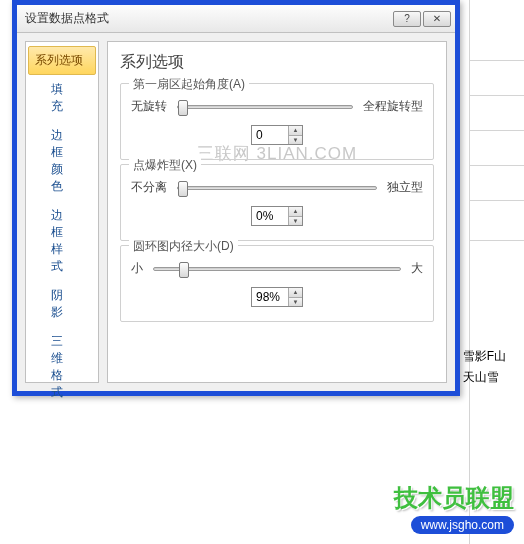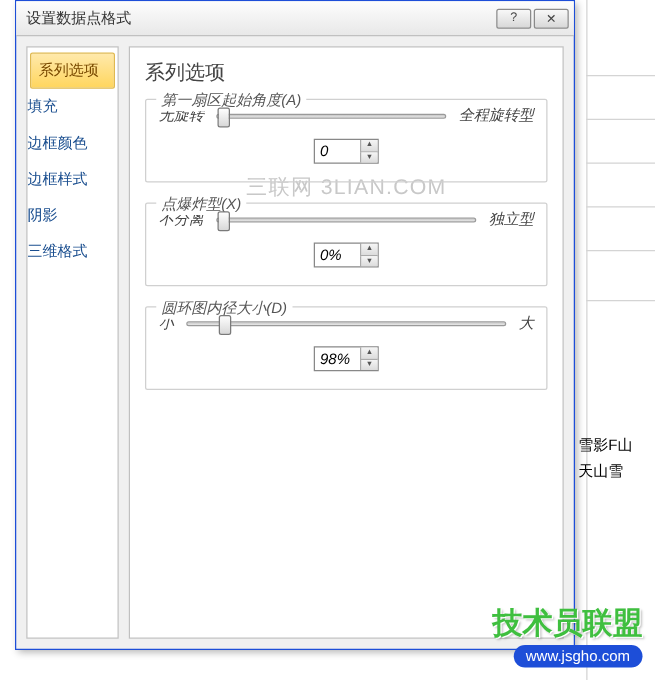--- a/index.html
+++ b/index.html
@@ -2,31 +2,31 @@
 <html><head>
 <meta charset="utf-8">
 <style>
 * { box-sizing: border-box; margin: 0; padding: 0; font-family: "Microsoft YaHei", "SimSun", sans-serif; }
 body { width: 524px; height: 544px; background: #fff; position: relative; overflow: hidden; }
 .spreadsheet-bg { position: absolute; top: 0; left: 0; width: 524px; height: 544px; background: #fff; }
 .spreadsheet-bg .gridline { position: absolute; background: #d4d4d4; }
 .legend { position: absolute; right: 18px; top: 348px; font-size: 12px; }
 .legend-item { display: flex; align-items: center; margin-bottom: 4px; }
 .legend-swatch { width: 8px; height: 8px; margin-right: 4px; border: 1px solid #666; }
-.dialog { position: absolute; top: 0; left: 12px; width: 448px; height: 520px; background: #f0f0f0; border: 1px solid #1d4ed8; box-shadow: 2px 2px 6px rgba(0,0,0,.3); }
+.dialog { position: absolute; top: 0; left: 12px; width: 448px; height: 396px; background: #f0f0f0; border: 5px solid #1d4ed8; box-shadow: 2px 2px 6px rgba(0,0,0,.3); }
 .titlebar { height: 28px; background: linear-gradient(#fdfdfd,#e8e8e8); border-bottom: 1px solid #c0c0c0; display: flex; align-items: center; padding: 0 4px 0 8px; }
 .titlebar-text { font-size: 12px; color: #333; flex: 1; }
 .titlebar-btn { width: 28px; height: 16px; margin-left: 2px; border: 1px solid #8a8a8a; border-radius: 2px; background: linear-gradient(#f8f8f8,#d8d8d8); display: flex; align-items: center; justify-content: center; font-size: 10px; color: #444; cursor: pointer; }
 .dialog-body { display: flex; height: calc(100% - 28px); padding: 8px; gap: 8px; }
 .sidebar { width: 74px; background: #fff; border: 1px solid #c0c0c0; padding: 4px 0; }
-.sidebar-item { padding: 6px 0; font-size: 12px; color: #1a4e8f; cursor: pointer; }
+.sidebar-item { padding: 6px 25px; font-size: 12px; color: #1a4e8f; cursor: pointer; }
 .sidebar-item.selected { background: linear-gradient(#ffe9ab,#ffd65e); border: 1px solid #e0b94f; color: #7a4a00; margin: 0 2px; border-radius: 2px; padding: 5px 6px; }
 .main-panel { flex: 1; background: #fff; border: 1px solid #c0c0c0; padding: 10px 12px; position: relative; }
 .main-title { font-size: 16px; color: #444; margin-bottom: 10px; }
-.group { border: 1px solid #d0d0d0; border-radius: 2px; padding: 0 10px 14px 10px; margin-bottom: 16px; position: relative; font-style: italic; }
+.group { border: 1px solid #d0d0d0; border-radius: 2px; padding: 10px 10px 14px 10px; margin-bottom: 4px; position: relative; }
 .group-label { position: absolute; top: -8px; left: 8px; background: #fff; padding: 0 4px; font-size: 12px; color: #555; }
 .slider-row { display: flex; align-items: center; gap: 6px; margin-top: 4px; }
 .slider-left, .slider-right { font-size: 12px; color: #444; white-space: nowrap; }
 .slider-track { flex: 1; height: 4px; background: linear-gradient(#c8c8c8,#e8e8e8); border: 1px solid #9a9a9a; border-radius: 2px; position: relative; margin: 0 4px; }
 .slider-thumb { position: absolute; top: -6px; width: 10px; height: 16px; background: linear-gradient(#fefefe,#d8d8d8); border: 1px solid #7a7a7a; border-radius: 2px; cursor: pointer; }
 .value-row { display: flex; justify-content: center; margin-top: 10px; }
 .value-box { width: 52px; height: 20px; border: 1px solid #888; background: #fff; font-size: 12px; text-align: left; padding: 2px 4px; position: relative; }
 .spinner { position: absolute; right: 0; top: 0; width: 14px; height: 100%; display: flex; flex-direction: column; }
 .spinner div { flex: 1; border-left: 1px solid #aaa; background: linear-gradient(#f5f5f5,#dcdcdc); font-size: 6px; display: flex; align-items: center; justify-content: center; color: #555; cursor: pointer; }
 .spinner div:first-child { border-bottom: 1px solid #aaa; }

